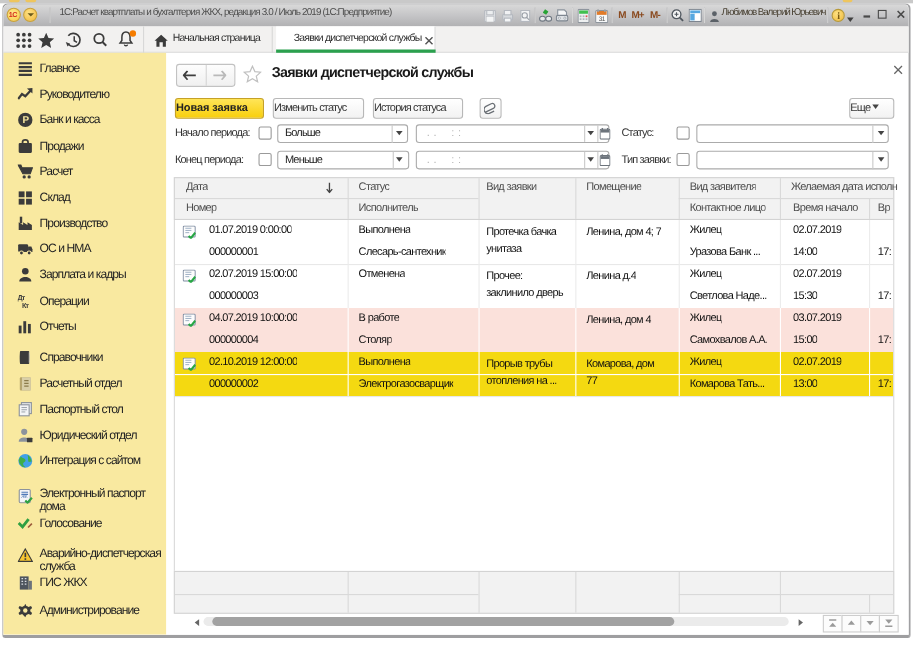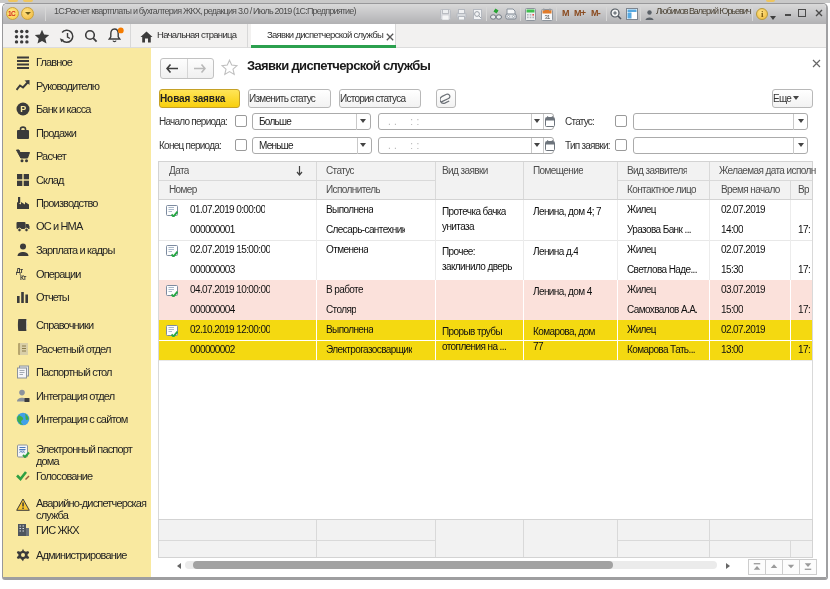--- a/index.html
+++ b/index.html
@@ -239,21 +239,21 @@
       <rect x="3.5" y="1" width="9" height="10" fill="#e7e9ec" stroke="#8c939c"></rect>
       <rect x="1.5" y="3" width="9" height="10" fill="#f4f5f7" stroke="#8c939c"></rect>
       <path d="M3.5 5.5 H8.5 M3.5 7.5 H8.5 M3.5 9.5 H7" stroke="#9aa1aa" stroke-width="0.9"></path>
     </svg>
 <div class="sit" style="top:362px">Паспортный стол</div>
 <svg class="sic" style="top:385px" width="14" height="14" viewBox="0 0 14 14">
       <circle cx="6" cy="3.6" r="2.8" fill="#8c939c"></circle>
       <path d="M1 12.5 C1 7.5 11 7.5 11 12.5 Z" fill="#8c939c"></path>
       <rect x="8.5" y="9" width="5" height="4" rx="0.5" fill="#3b3b3b"></rect>
     </svg>
-<div class="sit" style="top:386px">Интеграция отдел</div>
+<div class="sit" style="top:386px">Юридический отдел</div>
 <svg class="sic" style="top:408px" width="14" height="14" viewBox="0 0 14 14">
       <circle cx="7" cy="7" r="6.3" fill="#41a0e8"></circle>
       <path d="M3 3 C5 5 6 4 7 6 C8 8 5 8 5 10 C5 11.5 7 12 7 13 L4 12 L1.5 9 L1 6 Z" fill="#3fae49"></path>
       <path d="M9 1.5 C11 3 12.5 5 12.8 7.5 L10 8 C9 6 10 4 9 1.5 Z" fill="#3fae49"></path>
     </svg>
 <div class="sit" style="top:409px">Интеграция с сайтом</div>
 <svg class="sic" style="top:440px" width="14" height="14" viewBox="0 0 14 14">
       <rect x="1.5" y="1" width="10" height="12" rx="1" fill="#f4f5f7" stroke="#8c939c"></rect>
       <path d="M3.5 3.5 H9.5 M3.5 5.5 H9.5" stroke="#4e79b8" stroke-width="1.1"></path>
       <text x="3" y="9" font-size="4.5" fill="#4e79b8" font-family="Liberation Sans">ЖК</text>

